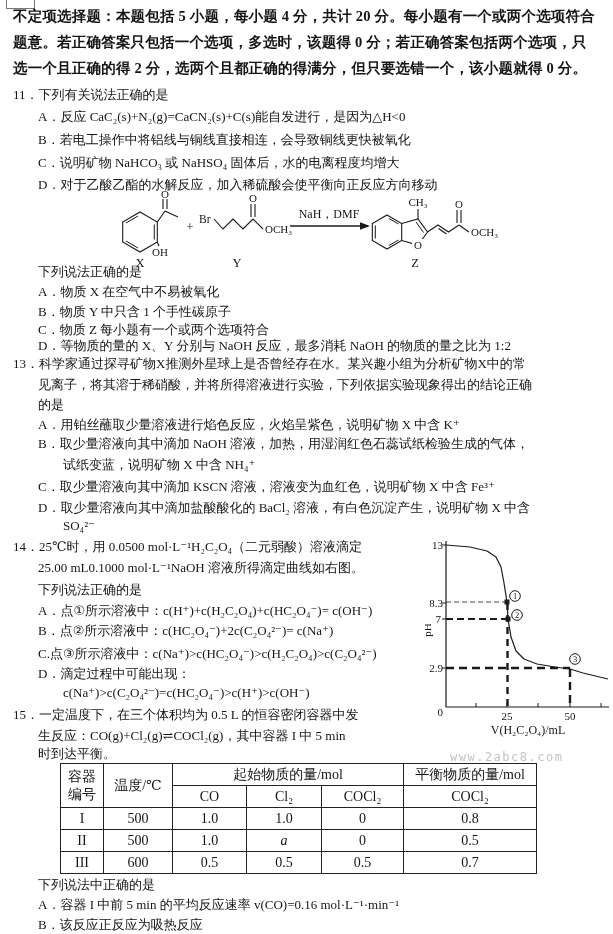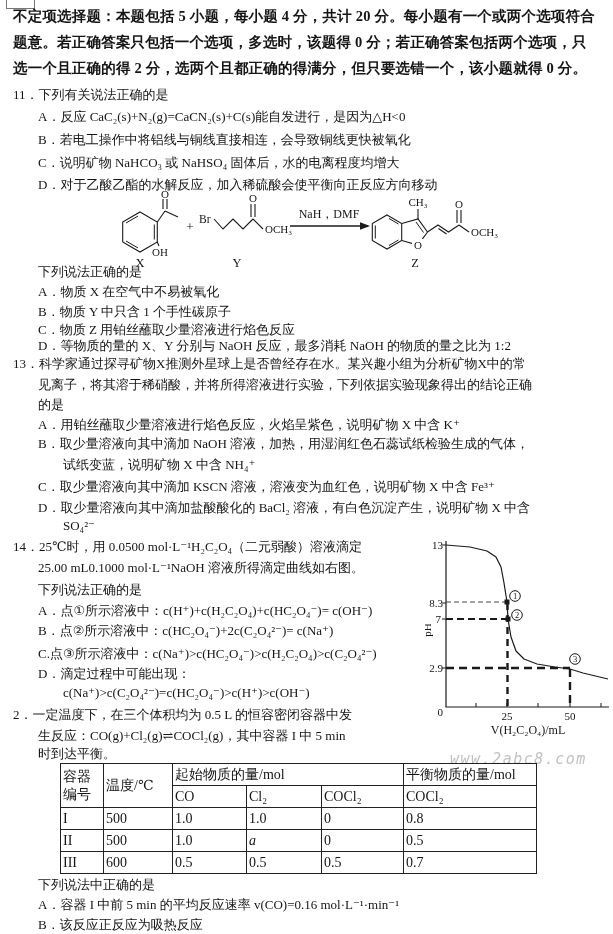--- a/index.html
+++ b/index.html
@@ -2,24 +2,24 @@
 <html><head>
 <meta charset="utf-8">
 <style>
   html,body{margin:0;padding:0;background:#fff;}
   .page{position:relative;width:613px;height:934px;background:#ffffff;overflow:hidden;
         font-family:"Liberation Serif","DejaVu Serif","DejaVu Sans",serif;color:#151515;}
   .ln{position:absolute;white-space:nowrap;font-size:13px;line-height:17px;}
   .b{font-weight:bold;font-size:14.5px;letter-spacing:0.2px;}
   .artifact{position:absolute;left:6px;top:-2px;width:27px;height:10px;
             border-left:1px solid #777;border-right:1px solid #777;border-bottom:1px solid #777;}
-  .wm{position:absolute;left:450px;top:750px;font-size:15px;letter-spacing:1.5px;color:#c2c2c2;
-      font-family:"DejaVu Sans Mono",monospace;font-style:italic;}
+  .wm{position:absolute;left:450px;top:750px;font-size:12px;letter-spacing:1.5px;color:#c2c2c2;
+      font-family:"DejaVu Sans Mono",monospace;}
   table.eq{position:absolute;left:60px;top:763px;border-collapse:collapse;font-size:14px;
-           text-align:left;color:#151515;table-layout:fixed;}
+           text-align:center;color:#151515;table-layout:fixed;}
   table.eq td{border:1px solid #222;padding:0 2px;height:21px;overflow:hidden;}
   table.eq .em{font-style:italic;}
   svg.diagram{position:absolute;left:85px;top:190px;}
   svg.graph{position:absolute;left:425px;top:533px;}
   svg text{font-family:"Liberation Serif","DejaVu Serif","DejaVu Sans",serif;fill:#151515;}
   .stroke{stroke:#1a1a1a;fill:none;}
 </style>
 </head>
 <body>
 
@@ -76,21 +76,21 @@
       <path class="stroke" stroke-width="1.1" d="M342.5,42 L353,35 L363.5,42 L374,35 M353.5,38.5 L361.5,44 M372,33 L372,20 M376,33 L376,20 M374,35 L384,42"></path>
       <text x="374" y="18" text-anchor="middle" font-size="11">O</text>
       <text x="386" y="46" font-size="11">OCH₃</text>
       <text x="330" y="77" text-anchor="middle" font-size="12.5">Z</text>
     </g>
   </svg>
 
   <div class="ln" style="left:38px;top:263px">下列说法正确的是</div>
   <div class="ln" style="left:38px;top:283px">A．物质 X 在空气中不易被氧化</div>
   <div class="ln" style="left:38px;top:303px">B．物质 Y 中只含 1 个手性碳原子</div>
-  <div class="ln" style="left:38px;top:321px">C．物质 Z 用铂丝蘸取少量溶液进行焰色反应</div>
+  <div class="ln" style="left:38px;top:321px">C．物质 Z 每小题有一个或两个选项符合</div>
   <div class="ln" style="left:38px;top:337px">D．等物质的量的 X、Y 分别与 NaOH 反应，最多消耗 NaOH 的物质的量之比为 1:2</div>
 
   <div class="ln" style="left:13px;top:355px">13．科学家通过探寻矿物X推测外星球上是否曾经存在水。某兴趣小组为分析矿物X中的常</div>
   <div class="ln" style="left:38px;top:376px">见离子，将其溶于稀硝酸，并将所得溶液进行实验，下列依据实验现象得出的结论正确</div>
   <div class="ln" style="left:38px;top:396px">的是</div>
   <div class="ln" style="left:38px;top:416px">A．用铂丝蘸取少量溶液进行焰色反应，火焰呈紫色，说明矿物 X 中含 K⁺</div>
   <div class="ln" style="left:38px;top:435px">B．取少量溶液向其中滴加 NaOH 溶液，加热，用湿润红色石蕊试纸检验生成的气体，</div>
   <div class="ln" style="left:63px;top:456px">试纸变蓝，说明矿物 X 中含 NH₄⁺</div>
   <div class="ln" style="left:38px;top:478px">C．取少量溶液向其中滴加 KSCN 溶液，溶液变为血红色，说明矿物 X 中含 Fe³⁺</div>
   <div class="ln" style="left:38px;top:499px">D．取少量溶液向其中滴加盐酸酸化的 BaCl₂ 溶液，有白色沉淀产生，说明矿物 X 中含</div>
@@ -135,21 +135,21 @@
       <text x="16" y="90" text-anchor="end">7</text>
       <text x="18" y="138.5" text-anchor="end">2.9</text>
       <text x="18" y="183" text-anchor="end">0</text>
       <text x="82" y="186.5" text-anchor="middle">25</text>
       <text x="145" y="186.5" text-anchor="middle">50</text>
       <text transform="translate(6,97) rotate(-90)" text-anchor="middle">pH</text>
       <text x="103" y="201" text-anchor="middle" font-size="12">V(H₂C₂O₄)/mL</text>
     </g>
   </svg>
 
-  <div class="ln" style="left:13px;top:706px">2．一定温度下，在三个体积均为 0.5 L 的恒容密闭容器中发</div>
+  <div class="ln" style="left:13px;top:706px">15．一定温度下，在三个体积均为 0.5 L 的恒容密闭容器中发</div>
   <div class="ln" style="left:38px;top:727px">生反应：CO(g)+Cl₂(g)⇌COCl₂(g)，其中容器 I 中 5 min</div>
   <div class="ln" style="left:38px;top:745px">时到达平衡。</div>
 
   <div class="wm">www.2abc8.com</div>
 
   <table class="eq">
     <colgroup>
       <col style="width:43px">
         <col style="width:69px">
         <col style="width:74px">

